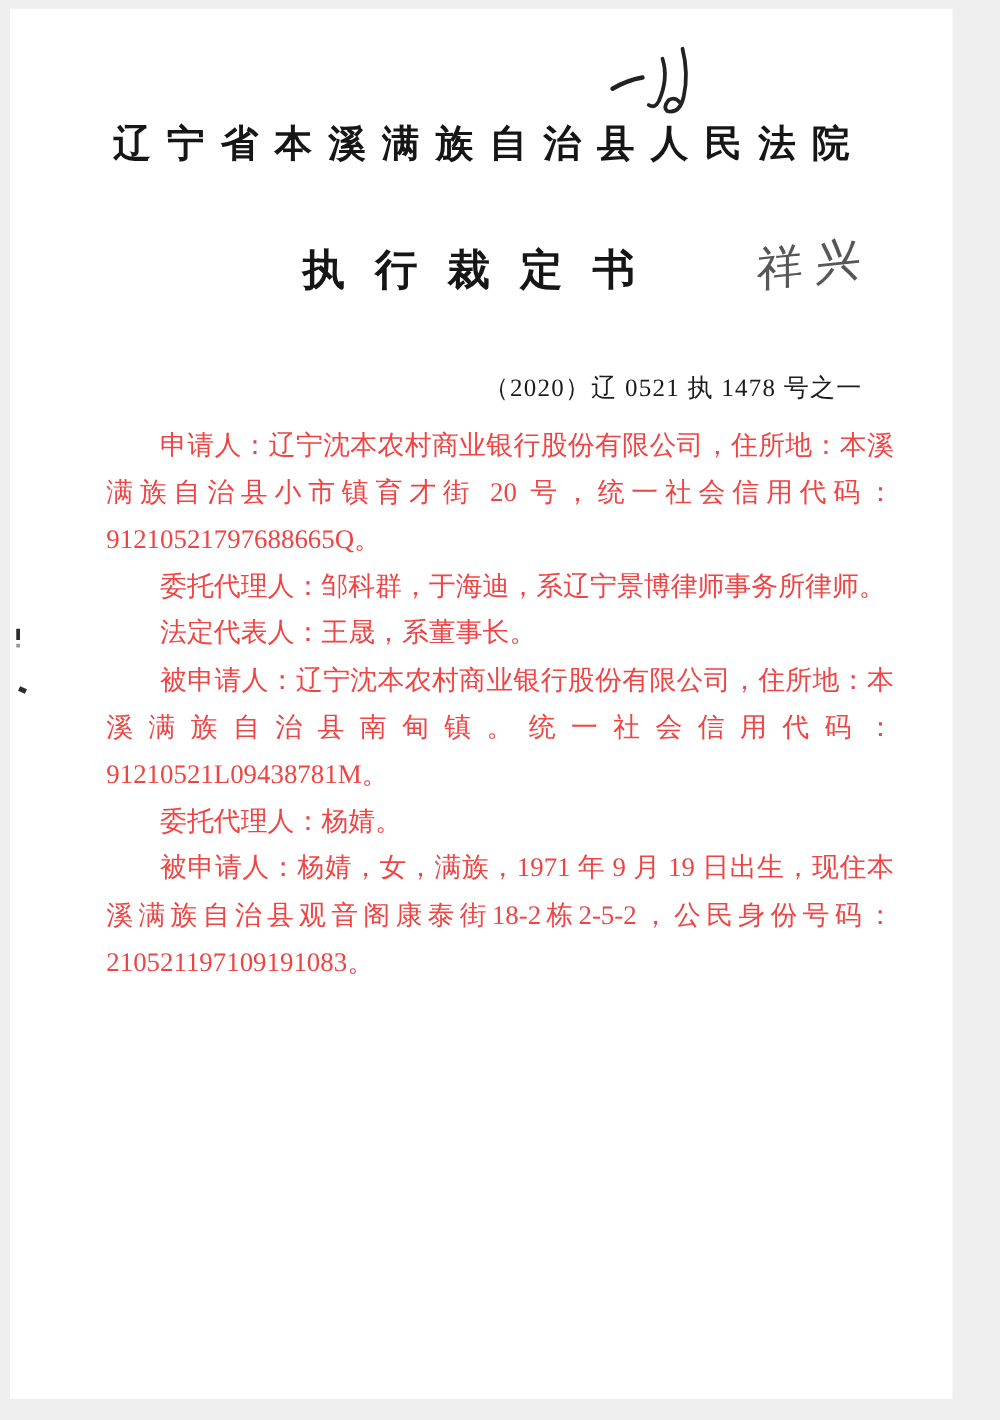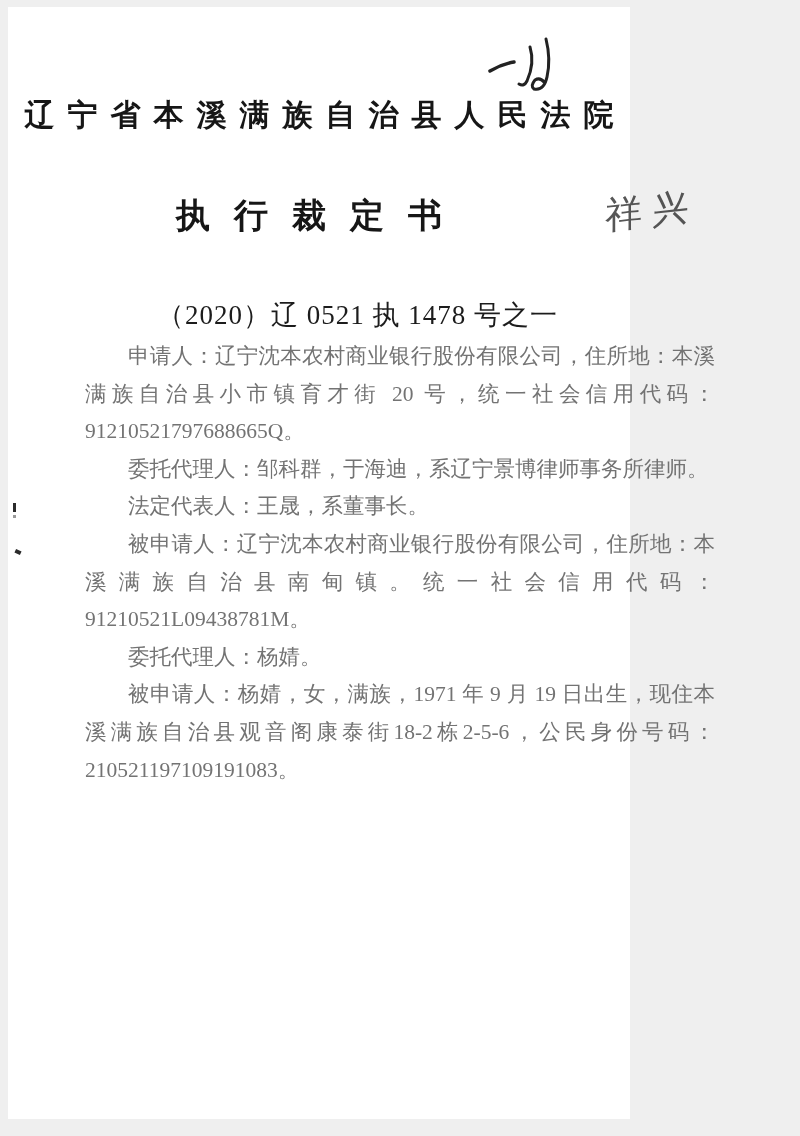--- a/index.html
+++ b/index.html
@@ -13,21 +13,21 @@
   .scan-bg {
     position: relative;
     width: 800px;
     height: 1136px;
     background: #efefef;
   }
   .page {
     position: absolute;
     left: 8px;
     top: 7px;
-    width: 622px;
+    width: 754px;
     height: 1112px;
     background: #ffffff;
     color: #1c1c1c;
   }
   .hand-mark-top {
     position: absolute;
     left: 478px;
     top: 28px;
     width: 80px;
     height: 72px;
@@ -69,34 +69,34 @@
     color: #3a3a3a;
     transform: rotate(-6deg) skewX(-6deg);
     letter-spacing: 10px;
     white-space: nowrap;
     opacity: 0.85;
   }
   .case-number {
     position: absolute;
     top: 290px;
     right: 72px;
-    font-size: 27px;
+    font-size: 20px;
     letter-spacing: 1px;
     color: #1c1c1c;
     white-space: nowrap;
   }
   .doc-body {
     position: absolute;
     left: 77px;
     top: 331px;
     width: 630px;
     font-size: 21.5px;
     line-height: 37.6px;
     text-align: justify;
-    color: #737373;
+    color: #ef4444;
   }
   .doc-body p {
     margin: 0;
     text-indent: 2em;
   }
   .speck {
     position: absolute;
     background: #2b2b2b;
   }
   .speck-1 { left: 5px; top: 496px; width: 3px; height: 9px; }
@@ -130,20 +130,20 @@
     <div class="hand-annotation">祥兴</div>
 
     <div class="case-number">（2020）辽 0521 执 1478 号之一</div>
 
     <div class="doc-body">
       <p>申请人：辽宁沈本农村商业银行股份有限公司，住所地：本溪满族自治县小市镇育才街 20 号，统一社会信用代码：91210521797688665Q。</p>
       <p>委托代理人：邹科群，于海迪，系辽宁景博律师事务所律师。</p>
       <p>法定代表人：王晟，系董事长。</p>
       <p>被申请人：辽宁沈本农村商业银行股份有限公司，住所地：本溪满族自治县南甸镇。统一社会信用代码：91210521L09438781M。</p>
       <p>委托代理人：杨婧。</p>
-      <p>被申请人：杨婧，女，满族，1971 年 9 月 19 日出生，现住本溪满族自治县观音阁康泰街18-2栋2-5-6，公民身份号码：210521197109191083。</p>
+      <p>被申请人：杨婧，女，满族，1971 年 9 月 19 日出生，现住本溪满族自治县观音阁康泰街18-2栋2-5-2，公民身份号码：210521197109191083。</p>
     </div>
 
     <div class="speck speck-1"></div>
     <div class="speck speck-2"></div>
 
   </div>
 </div>
 
 </body></html>

